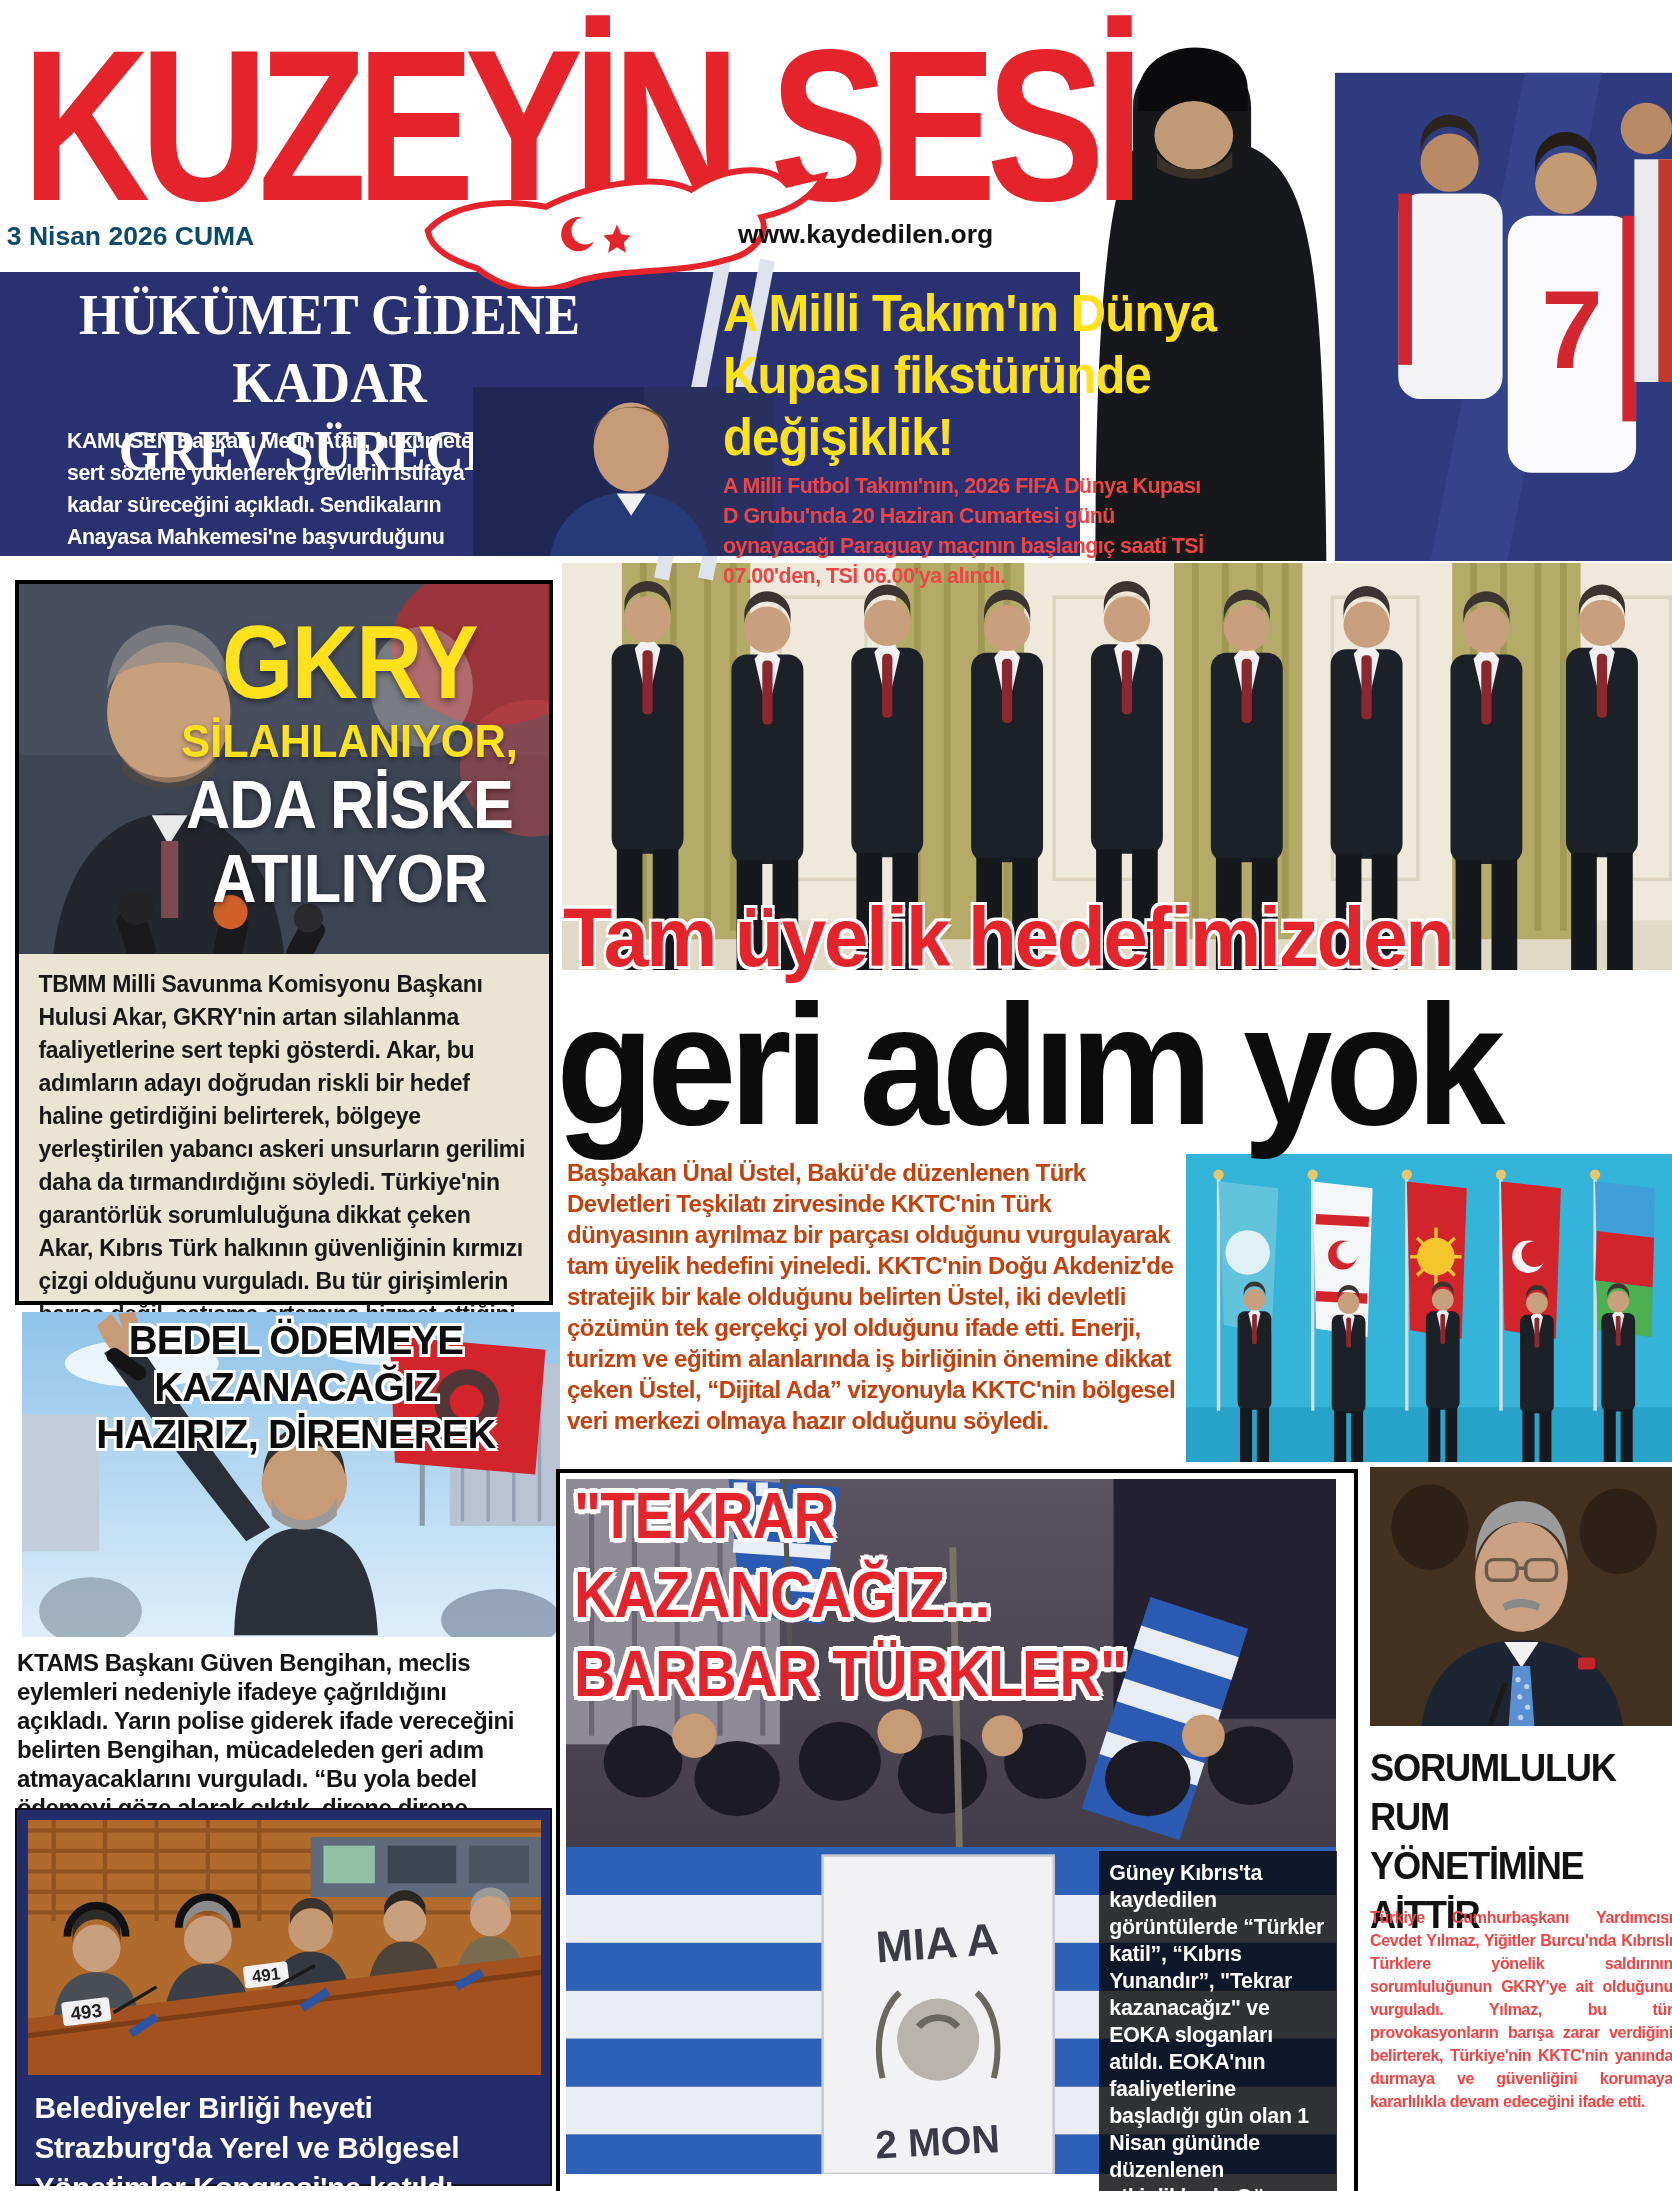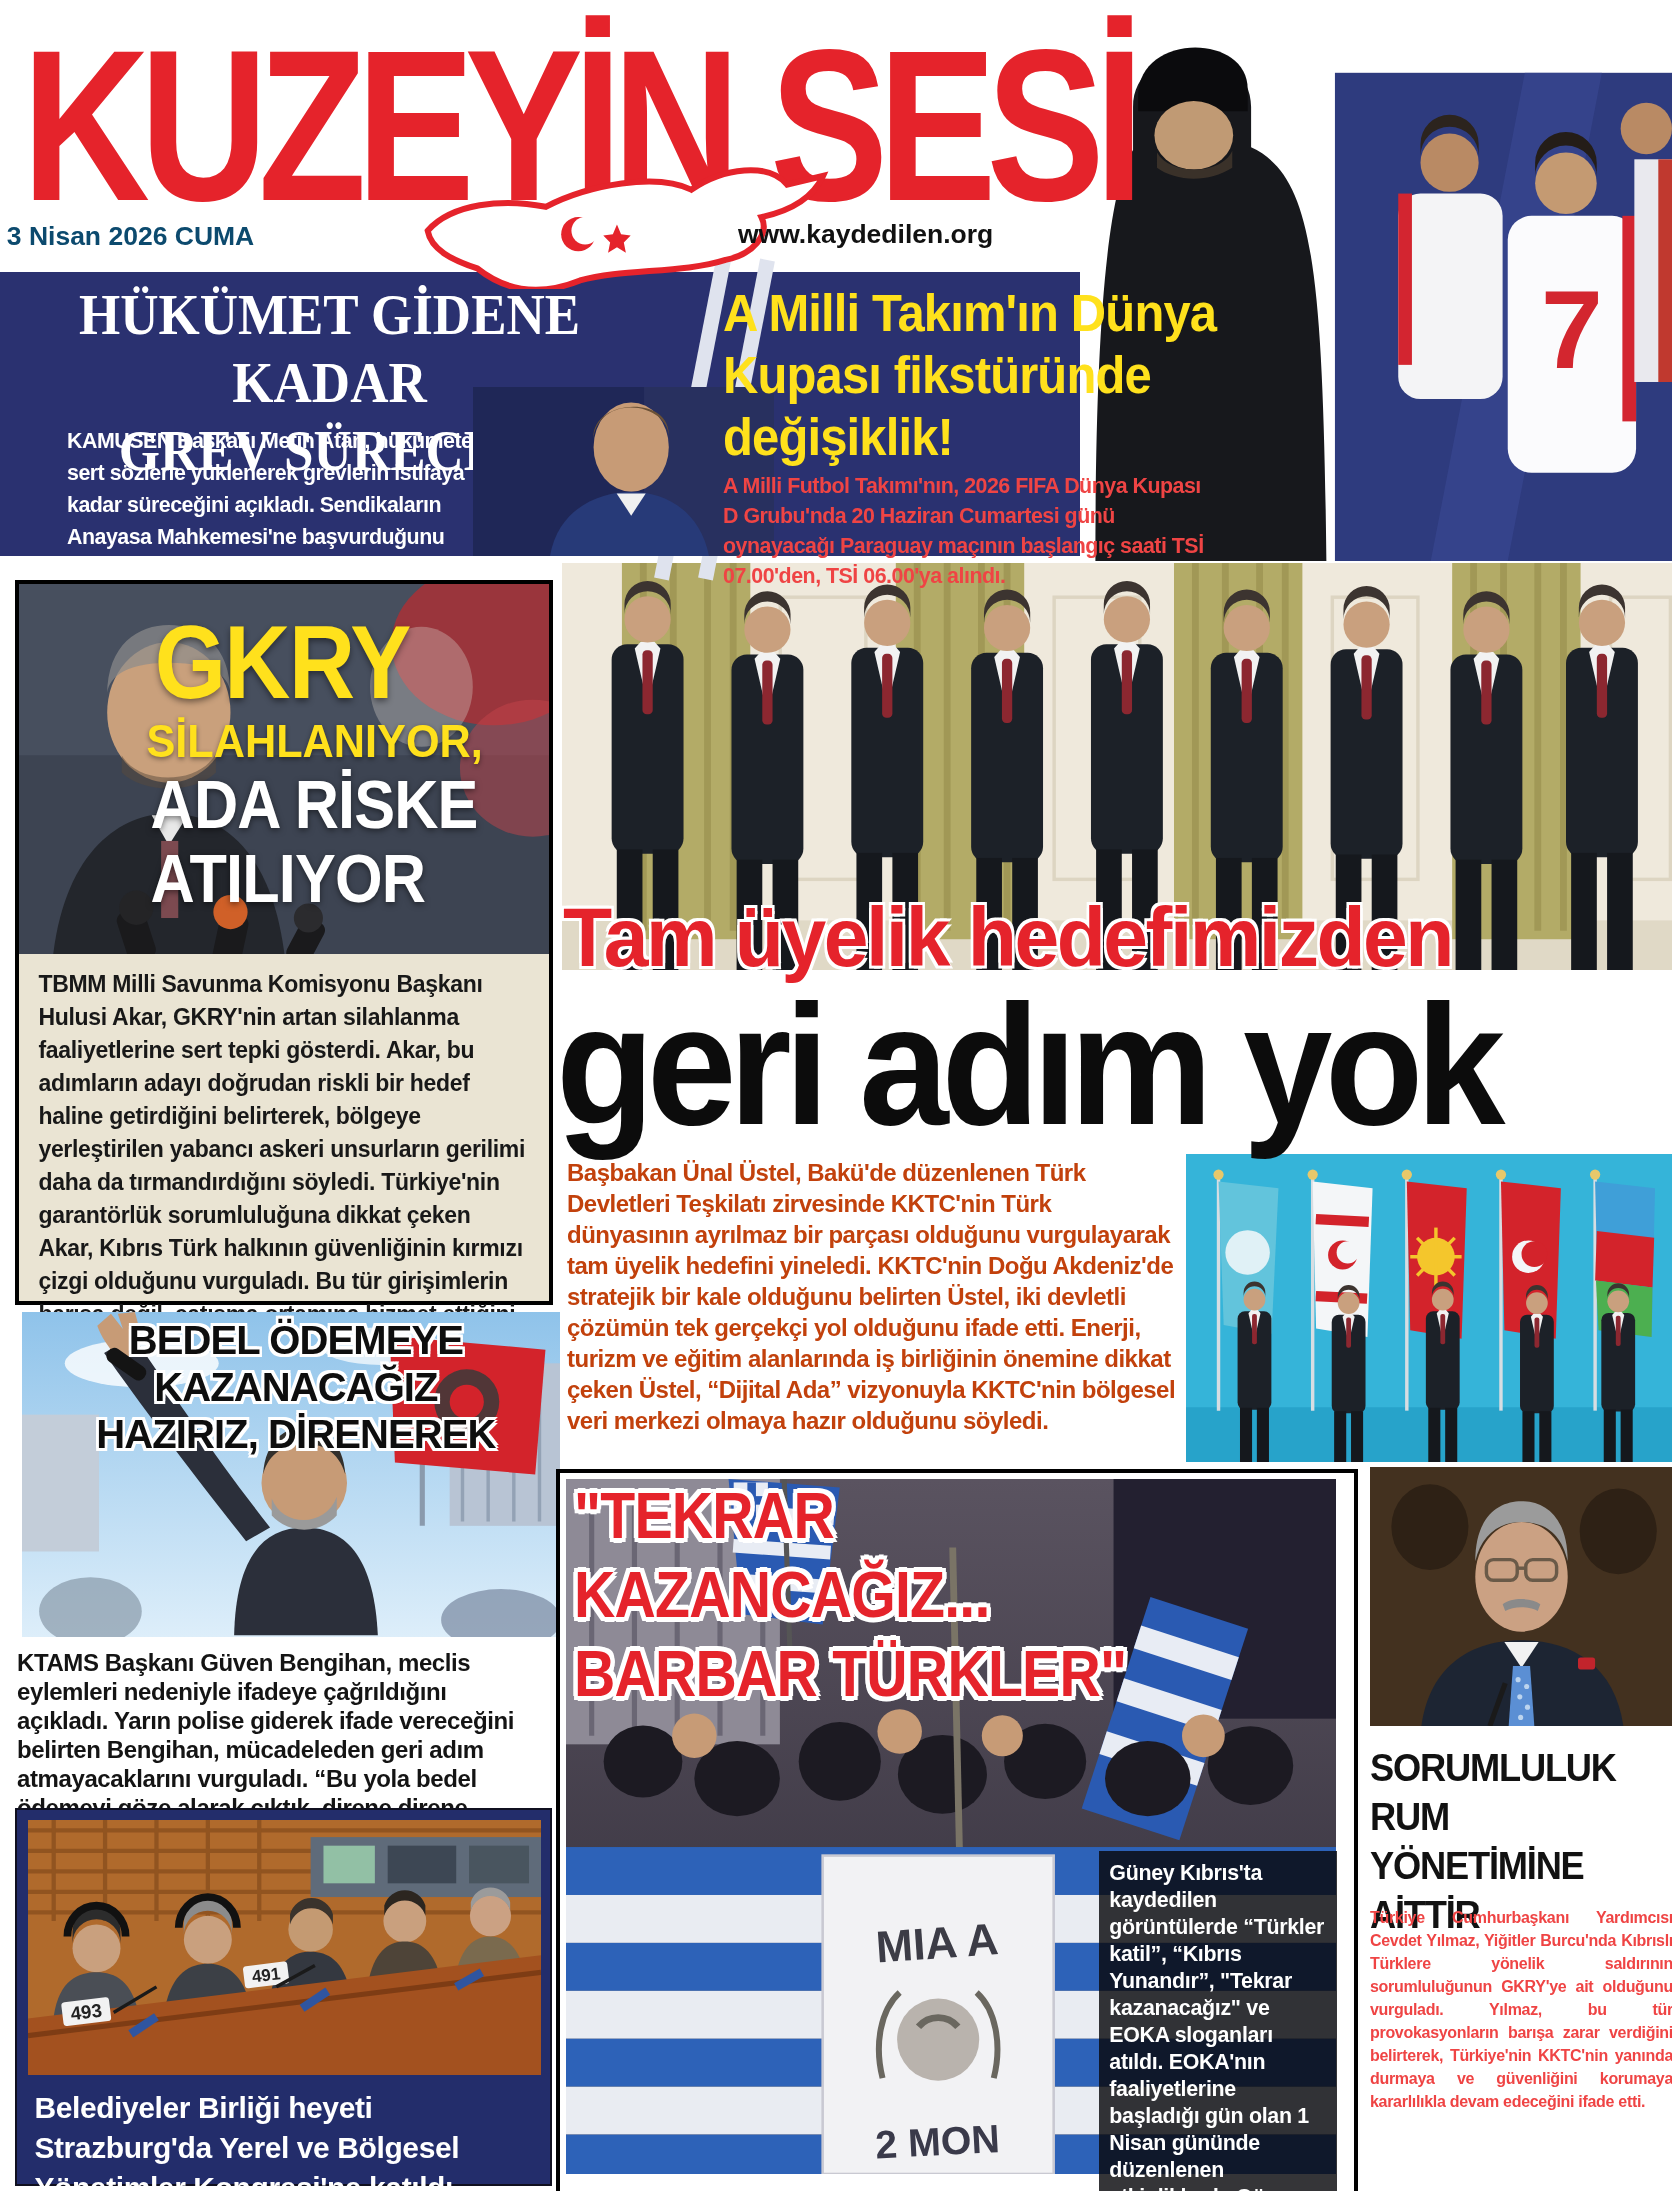--- a/index.html
+++ b/index.html
@@ -24,21 +24,21 @@
   #strike-body{left:67px;top:425px;width:421px;color:#fff;font-weight:bold;
         font-size:21.4px;line-height:32px;letter-spacing:-0.5px;z-index:2;}
   #atan-photo{left:473px;top:387px;width:301px;height:169px;z-index:2;}
   #wc-headline{left:723px;top:283px;width:522px;color:#ffe11c;font-weight:bold;
         font-size:51px;line-height:62px;letter-spacing:-0.9px;transform:scaleX(0.96);transform-origin:left top;z-index:3;}
   #wc-body{left:723px;top:471px;width:492px;color:#ef4444;font-weight:bold;
         font-size:21.4px;line-height:30px;letter-spacing:-0.5px;z-index:3;}
   
   #gkry-box{left:15.4px;top:580px;width:530px;height:717px;border:4.3px solid #000;background:#eae4d3;z-index:2;}
   #gkry-photo{position:absolute;left:0;top:0;width:530px;height:370px;}
-  #gkry-headline{position:absolute;left:111px;top:27px;width:411px;text-align:left;}
+  #gkry-headline{position:absolute;left:125px;top:27px;width:411px;text-align:center;}
   .gkry-l1{font-size:104px;line-height:103px;font-weight:bold;color:#ffe11c;letter-spacing:-1.7px;
         transform:scaleX(0.88);transform-origin:center top;text-shadow:0 2.6px 6.8px rgba(0,0,0,.45);}
   .gkry-l2{font-size:47px;line-height:53px;font-weight:bold;color:#ffe11c;
         transform:scaleX(0.92);transform-origin:center top;text-shadow:0 1.7px 5.1px rgba(0,0,0,.45);}
   .gkry-l3{font-size:68px;line-height:74px;font-weight:bold;color:#fff;letter-spacing:-0.9px;
         transform:scaleX(0.9);transform-origin:center top;text-shadow:0 1.7px 6.8px rgba(0,0,0,.5);}
   #gkry-body{position:absolute;left:0;top:370px;width:492px;padding:13.7px 19px 0 19px;
         font-size:23px;line-height:33px;font-weight:bold;color:#181818;letter-spacing:-0.3px;}
   
   #bengihan-box{left:15.4px;top:1312px;width:538px;height:325px;z-index:2;margin-left:7px;}

